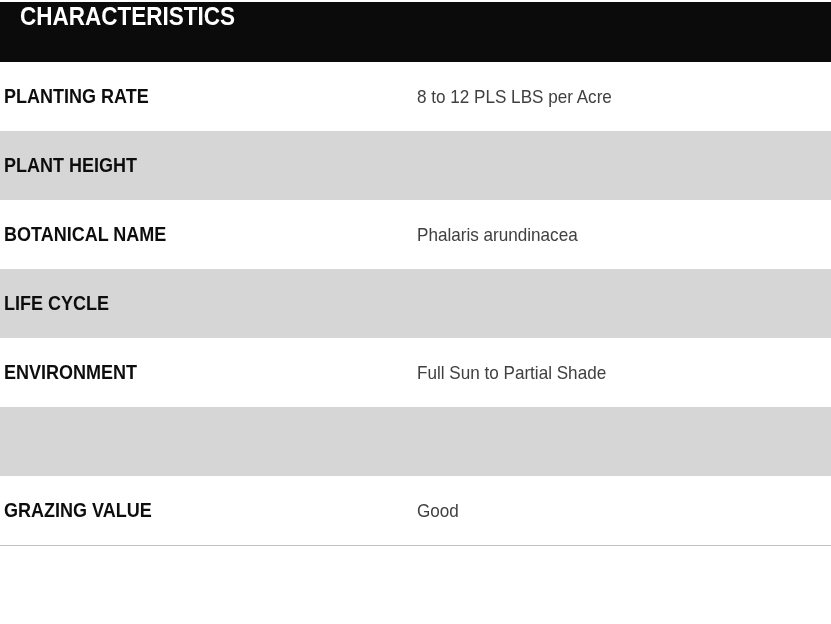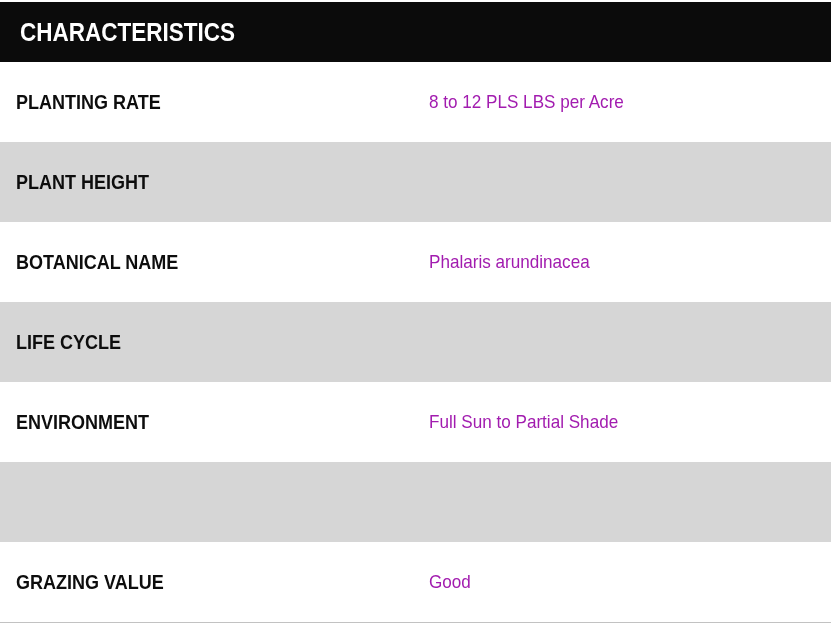--- a/index.html
+++ b/index.html
@@ -19,54 +19,53 @@
   .char-table {
     position: absolute;
     top: 2px;
     left: 0;
     width: 831px;
   }
   .table-header {
     height: 60px;
     background: #0b0b0b;
     display: flex;
-    align-items: center;
     padding-left: 20px;
     box-sizing: border-box;
   }
   .table-header .title-text {
     color: #ffffff;
     font-size: 25px;
     font-weight: bold;
     letter-spacing: 0;
   }
   .rows {
     border-bottom: 1px solid #c2c2c2;
   }
   .row {
-    height: 80px;
+    height: 69px;
     display: grid;
     grid-template-columns: 413px 1fr;
     align-items: center;
-    padding-left: 16px;
+    padding-left: 4px;
     box-sizing: border-box;
     background: #ffffff;
   }
   .row:nth-child(even) {
     background: #d6d6d6;
   }
   .row .label {
     font-size: 20px;
     font-weight: bold;
     color: #0d0d0d;
   }
   .row .value {
     font-size: 19px;
     font-weight: 400;
-    color: #a21caf;
+    color: #404040;
   }
   
   .cond {
     display: inline-block;
     transform: scaleX(0.9);
     transform-origin: 0 50%;
     white-space: nowrap;
   }
 </style>
 </head>

